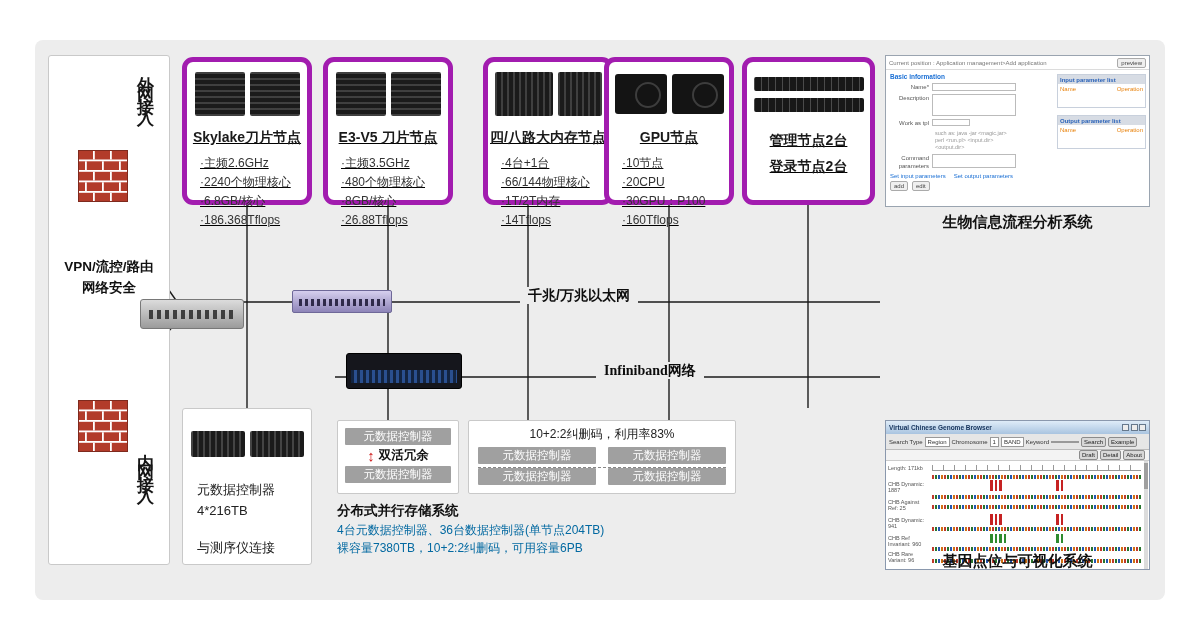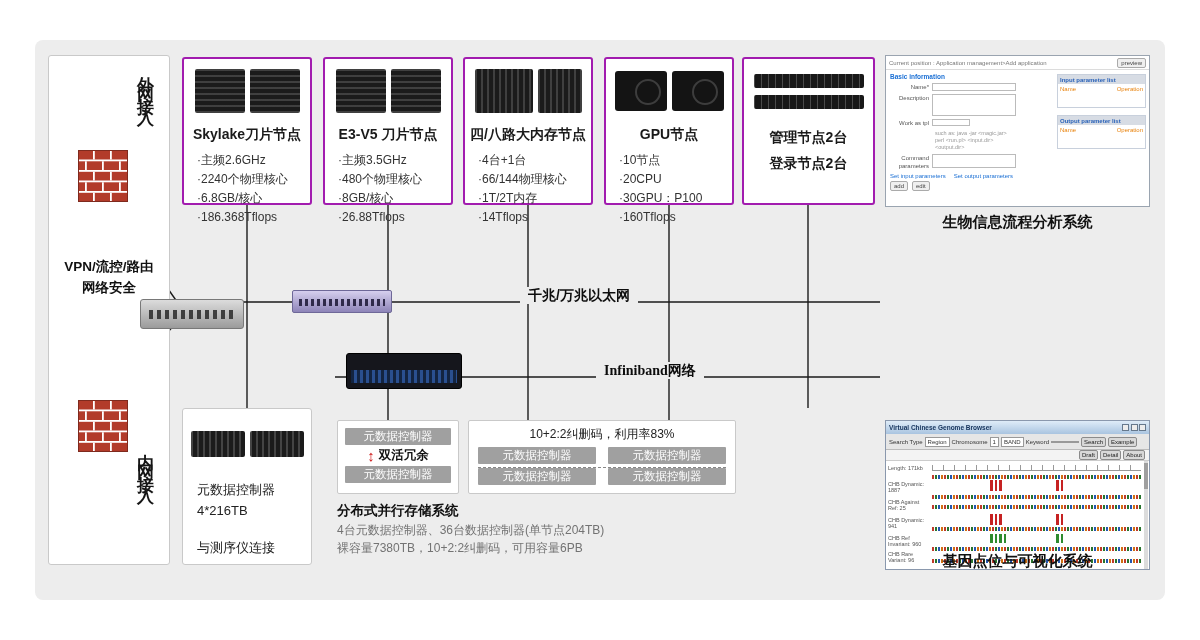--- a/index.html
+++ b/index.html
@@ -10,21 +10,21 @@
 
   .panel { position:absolute; background:#fff; border:1px solid #c9c9c9; border-radius:3px; }
   .left-panel { left:48px; top:55px; width:122px; height:510px; }
   .vtext { position:absolute; writing-mode:vertical-rl; text-orientation:upright; font-size:17px; font-weight:bold; color:#151515; letter-spacing:11px; }
   .vtext-top { left:134px; top:62px; }
   .vtext-bottom { left:134px; top:440px; }
   .vpn-text { position:absolute; left:50px; top:256px; width:118px; text-align:center; font-size:13.5px; color:#111; line-height:21px; font-weight:bold; }
 
   .firewall { position:absolute; width:50px; height:52px; }
 
-  .node-box { position:absolute; top:57px; width:130px; height:148px; background:#fff; border:2px solid #a21caf; border-radius:3px; padding-top:9px; }
+  .node-box { position:absolute; top:57px; width:130px; height:148px; background:#fff; border:5px solid #a21caf; border-radius:11px; padding-top:9px;text-decoration:underline; }
   .icons { height:46px; display:flex; justify-content:center; align-items:center; gap:5px; }
   .icons.col { flex-direction:column; gap:7px; }
   .srv { width:50px; height:44px; background:#1b1b1b; border-radius:2px;
          background-image:repeating-linear-gradient(180deg, rgba(255,255,255,.16) 0 2px, transparent 2px 6px); }
   .srv.vert { background-image:repeating-linear-gradient(90deg, rgba(255,255,255,.16) 0 2px, transparent 2px 6px); }
   .gpu { width:52px; height:40px; background:#141414; border-radius:3px; position:relative; }
   .gpu::after { content:''; position:absolute; right:6px; top:8px; width:22px; height:22px; border-radius:50%; border:2px solid #3d3d3d; }
   .rack1u { width:110px; height:14px; background:#181818; border-radius:2px;
             background-image:repeating-linear-gradient(90deg, rgba(255,255,255,.22) 0 1.5px, transparent 1.5px 7px); }
   .rack-sm { width:54px; height:26px; background:#1b1b1b; border-radius:2px;
@@ -56,21 +56,21 @@
   .redund .rtext { font-size:12.5px; font-weight:bold; color:#111; }
 
   .erasure-box { position:absolute; left:468px; top:420px; width:268px; height:74px; background:#fff; border:1px solid #c9c9c9; border-radius:2px; padding:5px 9px 0; }
   .erasure-title { font-size:12px; color:#222; margin-bottom:4px;text-align:center; }
   .erasure-grid { position:relative; height:42px; }
   .dash-line { position:absolute; left:0; right:0; top:20px; border-top:1px dashed #888; }
   .egrid-col { position:absolute; top:0; width:118px; display:flex; flex-direction:column; gap:4px; }
   .egrid-col.left { left:0; } .egrid-col.right { right:0; }
 
   .ss-title { position:absolute; left:337px; top:502px; font-size:13.5px; font-weight:bold; color:#111; }
-  .ss-line { position:absolute; left:337px; width:400px; font-size:12px; color:#737373; }
+  .ss-line { position:absolute; left:337px; width:400px; font-size:12px; color:#0369a1; }
 
   .ws-box { position:absolute; left:742px; top:408px; width:133px; height:152px; background:#fff; border:1px solid #c9c9c9; border-radius:3px; }
   .ws-icons { display:flex; justify-content:center; align-items:flex-end; gap:10px; margin-top:16px; height:78px; }
   .tower { width:38px; height:76px; background:linear-gradient(90deg,#060606 72%, #2b2b2b 72%); border-radius:3px; position:relative; }
   .tower::before { content:''; position:absolute; left:5px; top:8px; width:17px; height:26px; background:repeating-linear-gradient(180deg,#3a3a3a 0 2px, transparent 2px 5px); }
   .tower::after { content:''; position:absolute; left:5px; bottom:7px; width:8px; height:8px; border-radius:50%; border:1.5px solid #4a4a4a; }
   .kvm { display:flex; flex-direction:column; align-items:center; }
   .monitor { width:44px; height:32px; background:#f4f4f4; border:3px solid #101010; border-radius:2px; }
   .stand { width:12px; height:5px; background:#101010; }
   .kb { width:50px; height:10px; background:#101010; border-radius:1px; margin-top:1px; transform:perspective(40px) rotateX(40deg); }
@@ -216,21 +216,21 @@
     </div>
     <div class="node-title">E3-V5 刀片节点</div>
     <ul class="specs">
       <li>·主频3.5GHz</li>
       <li>·480个物理核心</li>
       <li>·8GB/核心</li>
       <li>·26.88Tflops</li>
     </ul>
   </div>
 
-  <div class="node-box" style="left:463px;">
+  <div class="node-box" style="left:483px;">
     <div class="icons">
       <div class="srv vert" style="width:58px;"></div>
       <div class="srv vert" style="width:44px;"></div>
     </div>
     <div class="node-title">四/八路大内存节点</div>
     <ul class="specs">
       <li>·4台+1台</li>
       <li>·66/144物理核心</li>
       <li>·1T/2T内存</li>
       <li>·14Tflops</li>

